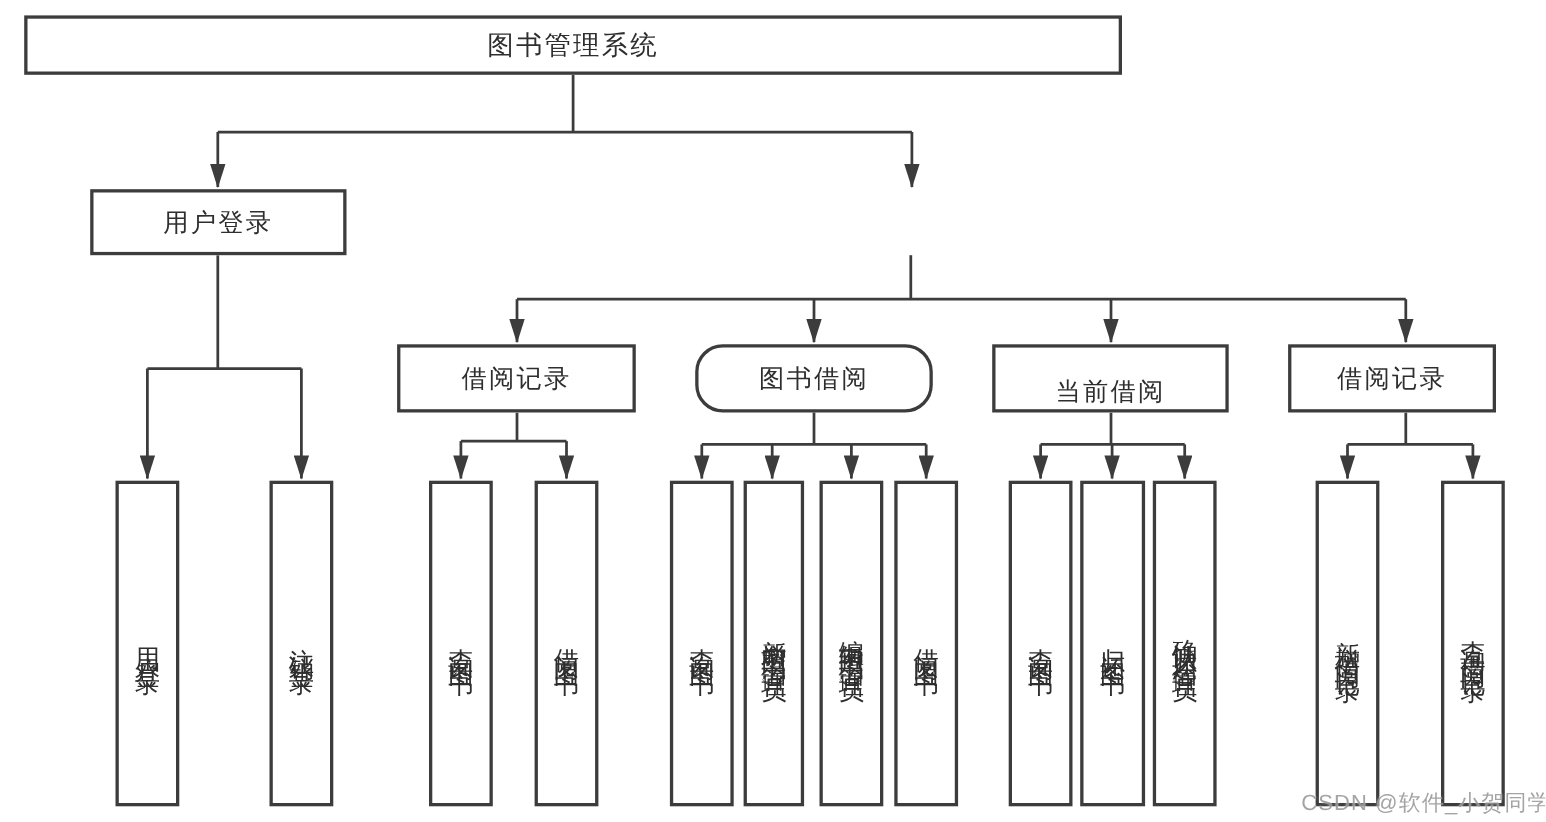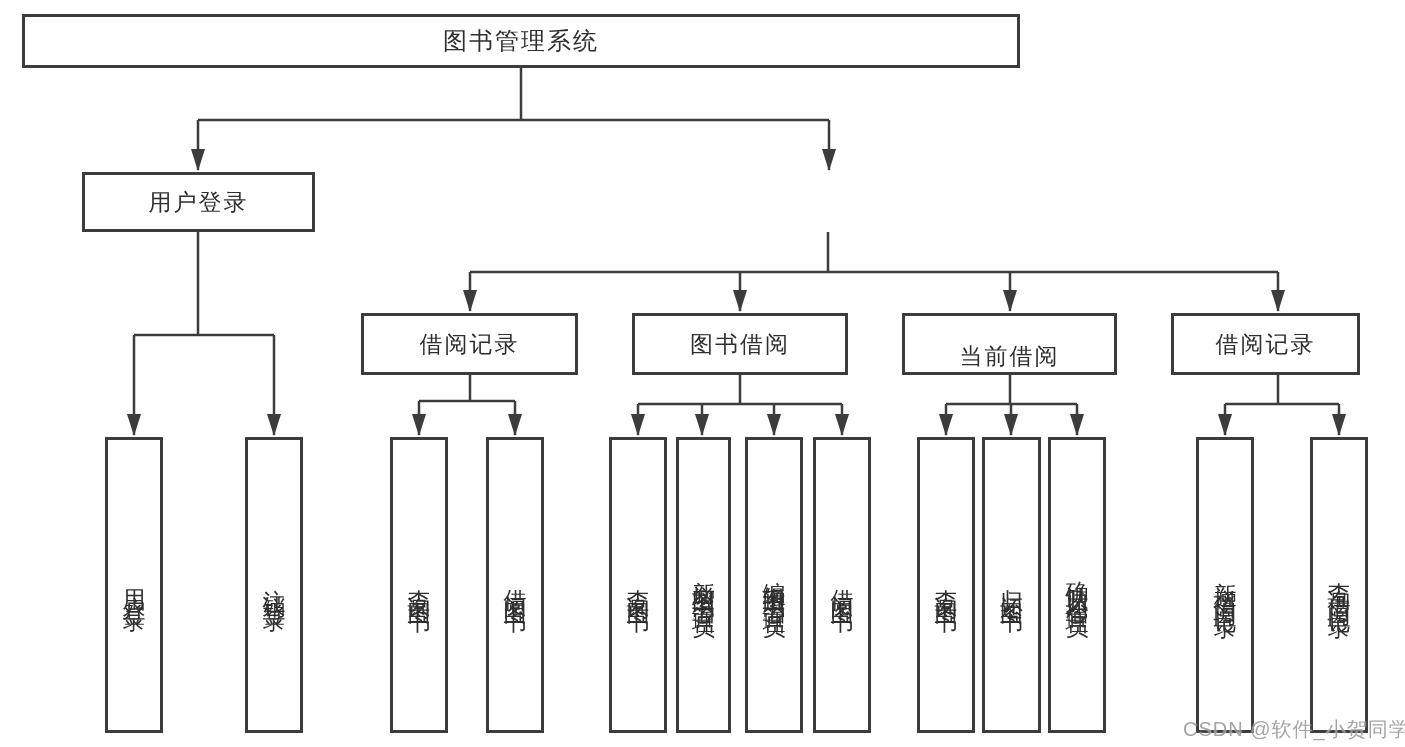--- a/index.html
+++ b/index.html
@@ -115,21 +115,21 @@
     <span>图书管理系统</span>
   </div>
 
   <div class="node h-node" style="left:82px; top:172px; width:233px; height:60px;">
     <span>用户登录</span>
   </div>
 
   <div class="node h-node" style="left:361px; top:313px; width:217px; height:62px;">
     <span>借阅记录</span>
   </div>
-  <div class="node h-node" style="left:632px; top:313px; width:216px; height:62px;">
+  <div class="node h-node" style="left:632px; top:313px; width:216px; height:62px;border-radius:25px;">
     <span>图书借阅</span>
   </div>
   <div class="node h-node" style="left:902px; top:313px; width:215px; height:62px;align-items:flex-end;">
     <span>当前借阅</span>
   </div>
   <div class="node h-node" style="left:1171px; top:313px; width:189px; height:62px;justify-content:center;">
     <span>借阅记录</span>
   </div>
 
   <div class="node v-node" style="left:105px; top:437px; width:58px; height:296px;">

